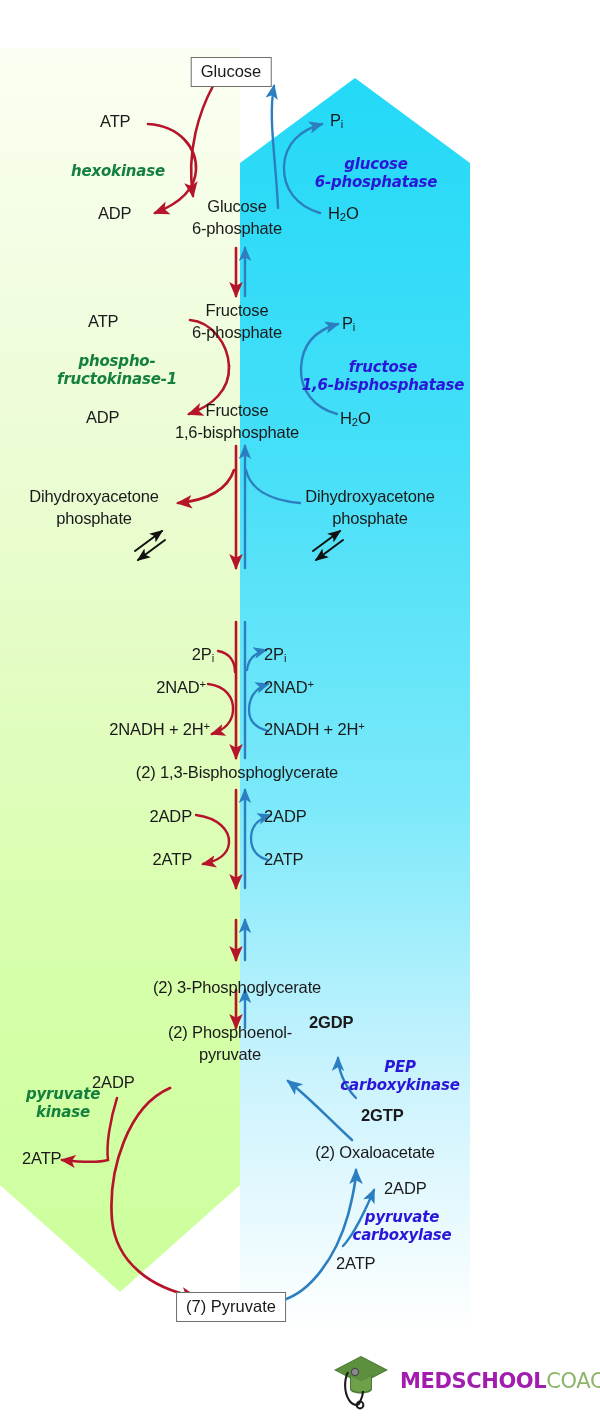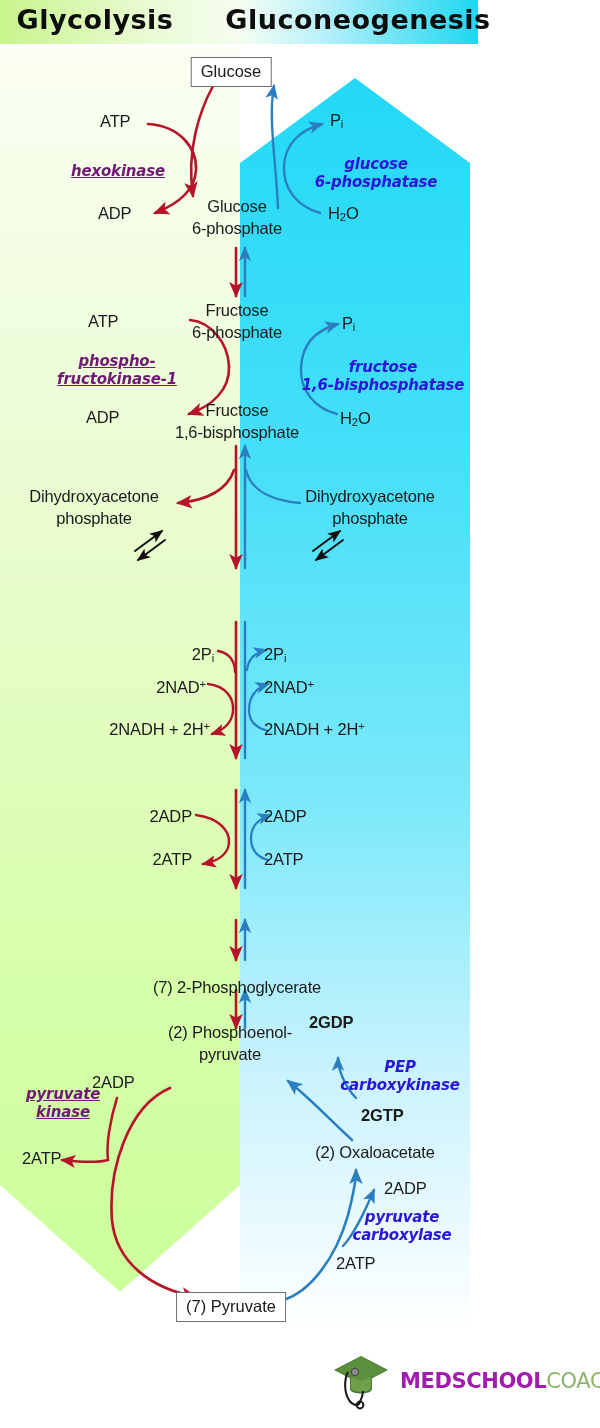--- a/index.html
+++ b/index.html
@@ -41,21 +41,21 @@
     font-family: "DejaVu Sans", sans-serif;
     font-size: 15px;
     font-weight: bold;
     font-style: italic;
     line-height: 1.22;
     white-space: pre;
     text-align: center;
     transform: translateX(-50%);
     letter-spacing: -0.2px;
   }
-  .enz-red { color: #701a75; text-decoration: underline; }
+  .enz-red { color: #15803d; }
   .enz-blue { color: #2a15d8; }
   .boxed {
     position: absolute;
     z-index: 6;
     border: 1.4px solid #6e6e6e;
     background: #ffffff;
     color: #1a1a1a;
     font-size: 16.5px;
     padding: 4px 9px 5px 9px;
     white-space: nowrap;
@@ -132,25 +132,20 @@
         <stop offset="68%" stop-color="#b6f0fa"></stop>
         <stop offset="100%" stop-color="#1ed7f0"></stop>
       </linearGradient>
     </defs>
 
     <path d="M 0 48 L 240 48 L 240 1185 L 120 1292 L 0 1185 Z" fill="url(#grGreen)"></path>
 
     <path d="M 240 1330 L 240 163 L 355 78 L 470 163 L 470 1330 Z" fill="url(#grCyan)"></path>
   </svg>
 
-  <div id="header">
-    <div id="header-grad" style="background:linear-gradient(to right,#c8f58c 0%,#e9fbd2 30%,#f6fdf0 50%,#b6f0fa 68%,#1ed7f0 100%);"></div>
-    <div class="hdr-title" style="left:95px;">Glycolysis</div>
-    <div class="hdr-title" style="left:358px;">Gluconeogenesis</div>
-  </div>
 
   <svg id="arrow-svg" viewBox="0 0 600 1428">
     <defs>
       <marker id="ahR" markerWidth="7" markerHeight="7" refX="5.4" refY="3" orient="auto">
         <path d="M0,0.4 L6.2,3 L0,5.6 L1.5,3 Z" fill="#b5142a"></path>
       </marker>
       <marker id="ahB" markerWidth="7" markerHeight="7" refX="5.4" refY="3" orient="auto">
         <path d="M0,0.4 L6.2,3 L0,5.6 L1.5,3 Z" fill="#2b7fc0"></path>
       </marker>
       <marker id="ahBk" markerWidth="8" markerHeight="8" refX="6" refY="3" orient="auto">
@@ -233,23 +228,24 @@
 
   <div class="lbl ctr" style="left:237px; top:300px;">Fructose<br>6-phosphate</div>
 
   <div class="lbl ctr" style="left:237px; top:400px;">Fructose<br>1,6-bisphosphate</div>
 
   <div class="lbl ctr" style="left:94px; top:486px;">Dihydroxyacetone<br>phosphate</div>
 
   <div class="lbl ctr" style="left:370px; top:486px;">Dihydroxyacetone<br>phosphate</div>
 
 
-
-
-  <div class="lbl ctr" style="left:237px; top:977px;">(7) 2-Phosphoglycerate</div>
+  <div class="lbl ctr" style="left:237px; top:762px;">(2) 1,3-Bisphosphoglycerate</div>
+
+
+  <div class="lbl ctr" style="left:237px; top:977px;">(2) 3-Phosphoglycerate</div>
 
   <div class="lbl ctr" style="left:230px; top:1022px;">(2) Phosphoenol-<br>pyruvate</div>
 
   <div class="lbl ctr" style="left:375px; top:1142px;">(2) Oxaloacetate</div>
 
   <div class="lbl" style="left:100px; top:111px;">ATP</div>
   <div class="lbl" style="left:98px; top:203px;">ADP</div>
 
   <div class="lbl" style="left:88px; top:311px;">ATP</div>
   <div class="lbl" style="left:86px; top:407px;">ADP</div>

